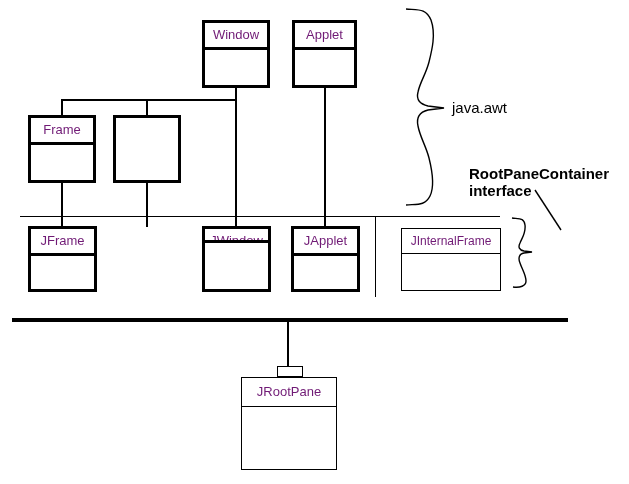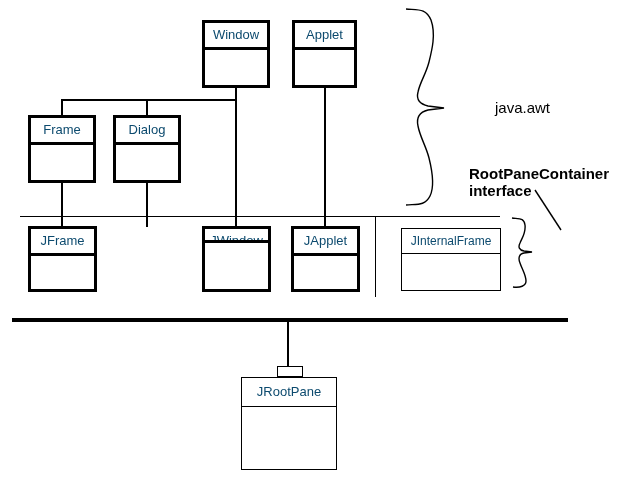--- a/index.html
+++ b/index.html
@@ -27,21 +27,21 @@
     flex-direction: column;
     z-index: 5;
   }
   .uml-box.thin {
     border-width: 1px;
   }
   .uml-box .box-title {
     box-sizing: border-box;
     border-bottom: 3px solid #000000;
     text-align: center;
-    color: #0c4a6e;
+    color: #701a75;
     font-size: 13px;
     line-height: 1;
     padding: 5px 2px 6px 2px;
     white-space: nowrap;
     overflow: hidden;
   }
   .uml-box.thin .box-title {
     border-bottom-width: 1px;
   }
   .uml-box .box-body {
@@ -90,21 +90,20 @@
   
   .annot {
     position: absolute;
     color: #000000;
     white-space: nowrap;
     z-index: 4;
   }
   .annot.plain {
     font-size: 15px;
     font-weight: normal;
-    margin-left: 43px;
   }
   .annot.bold {
     font-size: 15px;
     font-weight: bold;
     line-height: 17px;
   }
   .brace-svg {
     position: absolute;
     z-index: 3;
   }
@@ -147,21 +146,20 @@
     <div class="box-title">Applet</div>
     <div class="box-body"></div>
   </div>
 
   <div class="uml-box" style="left:28px; top:115px; width:68px; height:68px;">
     <div class="box-title">Frame</div>
     <div class="box-body"></div>
   </div>
 
   <div class="uml-box" style="left:113px; top:115px; width:68px; height:68px;">
-    <div class="box-title">Dialog</div>
     <div class="box-body"></div>
   </div>
 
   <div class="uml-box" style="left:28px; top:226px; width:69px; height:66px;">
     <div class="box-title">JFrame</div>
     <div class="box-body"></div>
   </div>
 
 
   <div class="uml-box" style="left:202px; top:226px; width:69px; height:66px;gap:48px;">

